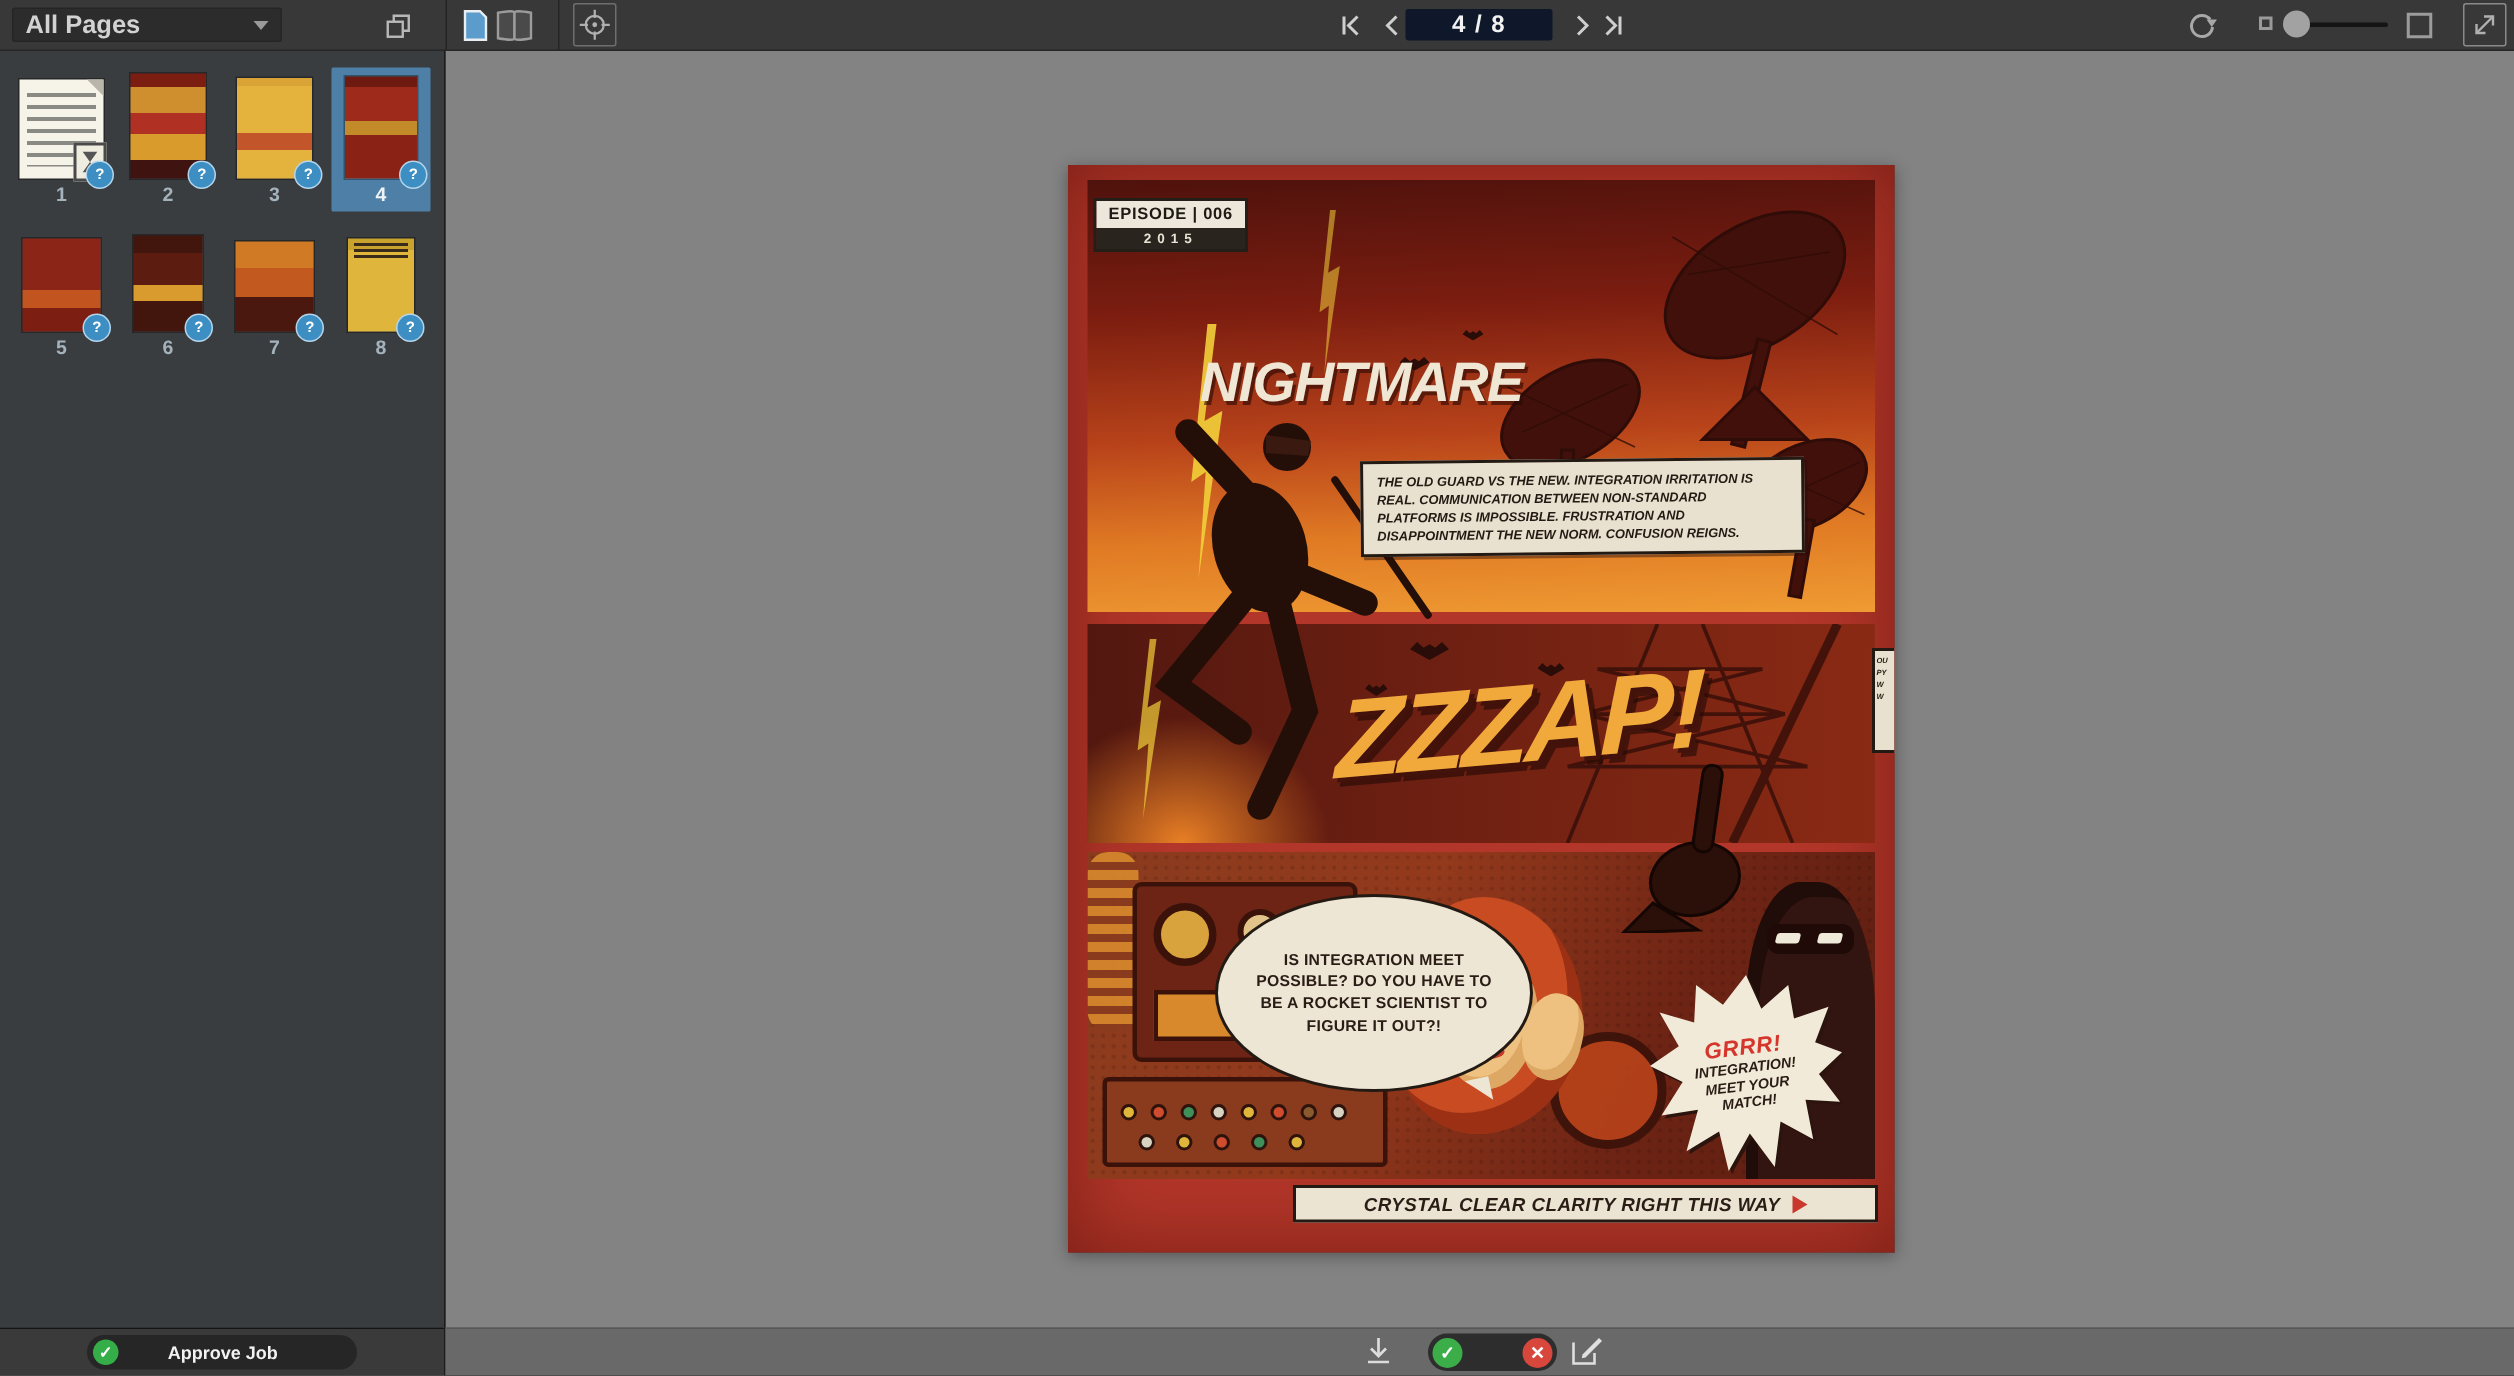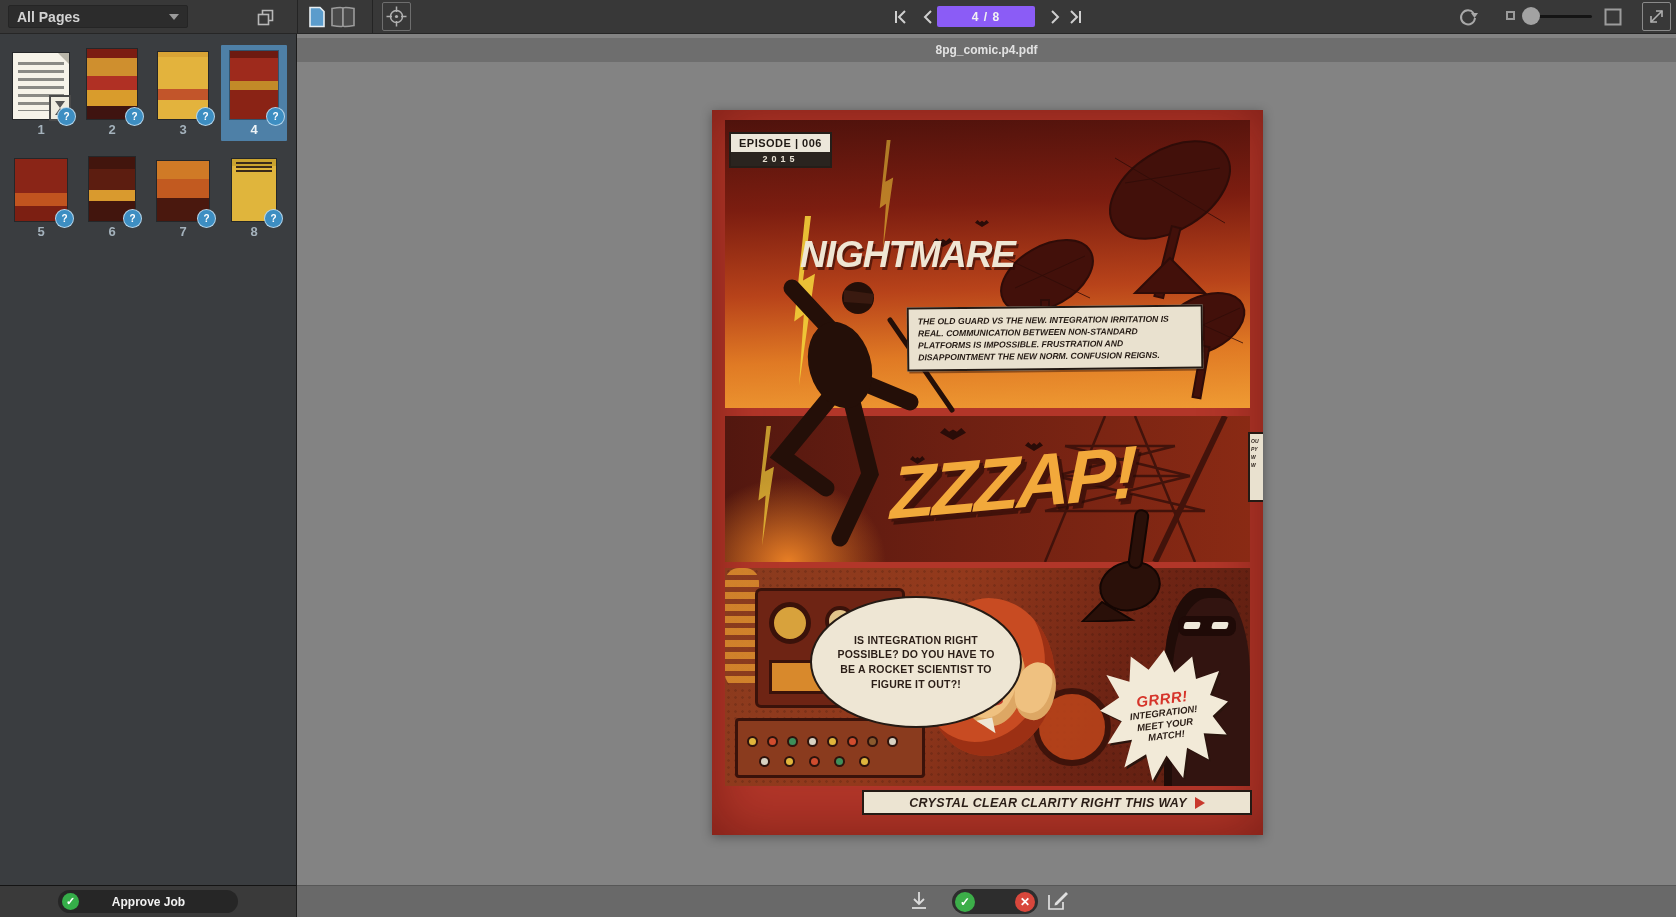--- a/index.html
+++ b/index.html
@@ -6,26 +6,26 @@
   #app{position:relative;width:1676px;height:917px;overflow:hidden;
        font-family:"Liberation Sans",sans-serif;background:#838383;-webkit-font-smoothing:antialiased;}
   .abs{position:absolute;}
   button{border:none;background:transparent;padding:0;margin:0;cursor:pointer;font-family:inherit;}
 
   
   .toolbar{position:absolute;left:0;top:0;width:1676px;height:33px;background:#383838;border-bottom:1px solid #262626;z-index:30;}
   .vsep{position:absolute;top:0;width:1px;height:33px;background:#242424;}
   .dropdown{position:absolute;left:8px;top:5px;width:180px;height:23px;background:#2c2c2c;border:1px solid #252525;border-radius:2px;
             display:flex;align-items:center;justify-content:space-between;padding:0 8px;box-sizing:border-box;}
-  .dropdown span.val{color:#d2d2d2;font-size:14px;font-weight:bold;}
+  .dropdown span.val{color:#d2d2d2;font-size:17px;font-weight:bold;}
   .caret{width:0;height:0;border-left:5px solid transparent;border-right:5px solid transparent;border-top:6px solid #9a9a9a;}
   .tb-icon{position:absolute;top:4px;width:26px;height:26px;display:flex;align-items:center;justify-content:center;border-radius:2px;}
   .tb-icon svg{display:block;}
-  .pagebox{position:absolute;left:937px;top:6px;width:98px;height:21px;background:#8b5cf6;border-radius:2px;
-           color:#f2f2f2;font-size:12px;font-weight:bold;display:flex;align-items:center;justify-content:center;letter-spacing:1px;text-align:right;}
+  .pagebox{position:absolute;left:937px;top:6px;width:98px;height:21px;background:#0f172a;border-radius:2px;
+           color:#f2f2f2;font-size:16px;font-weight:bold;display:flex;align-items:center;justify-content:center;letter-spacing:1px;text-align:right;}
   .slider-track{position:absolute;left:1526px;top:15px;width:66px;height:3px;background:#141414;border-radius:2px;}
   .slider-knob{position:absolute;left:-4px;top:-8px;width:18px;height:18px;border-radius:50%;background:#a2a2a2;}
   .sq-out{position:absolute;left:1506px;top:11px;width:9px;height:9px;border:2px solid #9a9a9a;box-sizing:border-box;background:transparent;}
 
   
   .sidebar{position:absolute;left:0;top:33px;width:297px;height:852px;background:#3a3d40;border-right:1px solid #1c1c1c;box-sizing:border-box;z-index:20;}
   .thumb-cell{position:absolute;width:66px;height:96px;display:flex;flex-direction:column;align-items:center;justify-content:flex-end;border-radius:1px;}
   .thumb-cell.selected{background:#4e80a7;}
   .thumb-art{position:relative;box-shadow:0 0 0 1px rgba(0,0,0,.35);}
   .thumb-label{height:22px;line-height:22px;font-size:13px;font-weight:bold;color:#a4b2bc;text-align:center;width:100%;}
@@ -326,23 +326,20 @@
     </div>
   </div>
 
   <div class="approve-bar">
     <button class="approve-btn">
       <span class="dot">✓</span>
       <span class="lbl">Approve Job</span>
     </button>
   </div>
 
-  <div class="viewer-header">
-    <span>8pg_comic.p4.pdf</span>
-  </div>
 
   <div class="canvas"></div>
 
   <div class="page">
 
     <div class="panel1">
       <div class="bolt" style="left:62px;top:96px;width:40px;height:170px;"></div>
       <div class="bolt" style="left:150px;top:20px;width:26px;height:110px;opacity:.55;"></div>
       <svg class="abs" style="right:0;top:8px;" width="265" height="280" viewBox="0 0 265 280">
         <g fill="#42100a" stroke="#2f0c08" stroke-width="2">
@@ -456,21 +453,21 @@
 
     <svg class="arm" viewBox="0 0 110 120">
       <g fill="#2a1009" stroke="#140603" stroke-width="2">
         <ellipse cx="58" cy="84" rx="30" ry="24" transform="rotate(-14 58 84)"></ellipse>
         <rect x="60" y="8" width="13" height="58" rx="6" transform="rotate(8 66 37)"></rect>
         <path d="M30 100 L10 120 L60 118 Z"></path>
       </g>
     </svg>
 
     <div class="bubble">
-      <div class="txt">IS INTEGRATION RIGHT POSSIBLE? DO YOU HAVE TO BE A ROCKET SCIENTIST TO FIGURE IT OUT?!</div>
+      <div class="txt">IS INTEGRATION MEET POSSIBLE? DO YOU HAVE TO BE A ROCKET SCIENTIST TO FIGURE IT OUT?!</div>
       <div class="tail"></div>
     </div>
 
     <div class="burst">
       <div class="shape"></div>
       <div class="inner">
         <span class="shout">GRRR!</span>
         <span class="l">INTEGRATION!</span>
         <span class="l">MEET YOUR</span>
         <span class="l">MATCH!</span>

